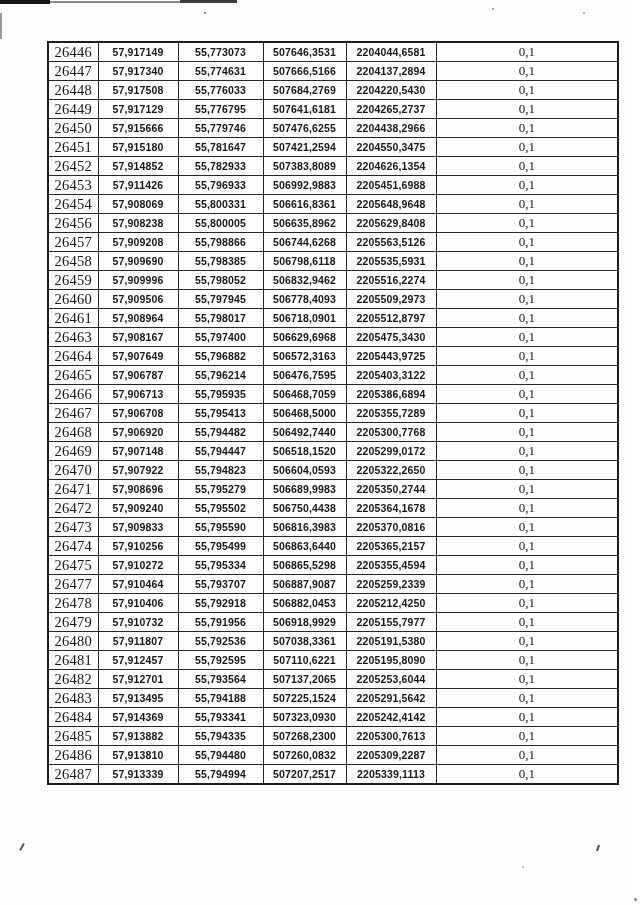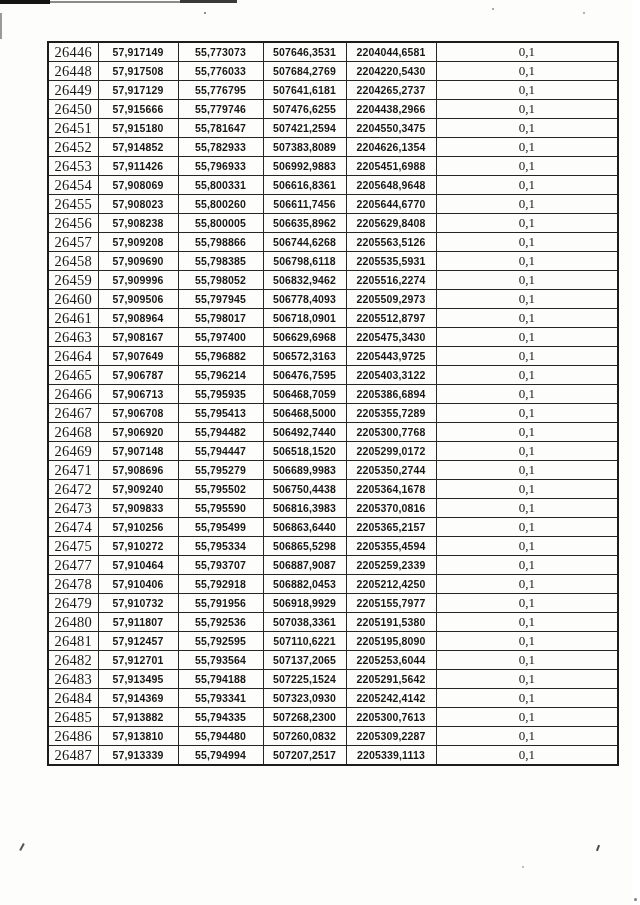--- a/index.html
+++ b/index.html
@@ -104,20 +104,28 @@
     <tbody id="table-body">
     <tr>
       <td class="cell-id">26446</td>
       <td class="cell-num">57,917149</td>
       <td class="cell-num">55,773073</td>
       <td class="cell-num">507646,3531</td>
       <td class="cell-num">2204044,6581</td>
       <td class="cell-tol">0,1</td>
     </tr>
 
+    <tr>
+      <td class="cell-id">26447</td>
+      <td class="cell-num">57,917340</td>
+      <td class="cell-num">55,774631</td>
+      <td class="cell-num">507666,5166</td>
+      <td class="cell-num">2204137,2894</td>
+      <td class="cell-tol">0,1</td>
+    </tr>
 
     <tr>
       <td class="cell-id">26448</td>
       <td class="cell-num">57,917508</td>
       <td class="cell-num">55,776033</td>
       <td class="cell-num">507684,2769</td>
       <td class="cell-num">2204220,5430</td>
       <td class="cell-tol">0,1</td>
     </tr>
 
@@ -168,28 +176,20 @@
 
     <tr>
       <td class="cell-id">26454</td>
       <td class="cell-num">57,908069</td>
       <td class="cell-num">55,800331</td>
       <td class="cell-num">506616,8361</td>
       <td class="cell-num">2205648,9648</td>
       <td class="cell-tol">0,1</td>
     </tr>
 
-    <tr>
-      <td class="cell-id">26455</td>
-      <td class="cell-num">57,908023</td>
-      <td class="cell-num">55,800260</td>
-      <td class="cell-num">506611,7456</td>
-      <td class="cell-num">2205644,6770</td>
-      <td class="cell-tol">0,1</td>
-    </tr>
 
     <tr>
       <td class="cell-id">26456</td>
       <td class="cell-num">57,908238</td>
       <td class="cell-num">55,800005</td>
       <td class="cell-num">506635,8962</td>
       <td class="cell-num">2205629,8408</td>
       <td class="cell-tol">0,1</td>
     </tr>
 
@@ -295,20 +295,28 @@
 
     <tr>
       <td class="cell-id">26469</td>
       <td class="cell-num">57,907148</td>
       <td class="cell-num">55,794447</td>
       <td class="cell-num">506518,1520</td>
       <td class="cell-num">2205299,0172</td>
       <td class="cell-tol">0,1</td>
     </tr>
 
+    <tr>
+      <td class="cell-id">26470</td>
+      <td class="cell-num">57,907922</td>
+      <td class="cell-num">55,794823</td>
+      <td class="cell-num">506604,0593</td>
+      <td class="cell-num">2205322,2650</td>
+      <td class="cell-tol">0,1</td>
+    </tr>
 
     <tr>
       <td class="cell-id">26471</td>
       <td class="cell-num">57,908696</td>
       <td class="cell-num">55,795279</td>
       <td class="cell-num">506689,9983</td>
       <td class="cell-num">2205350,2744</td>
       <td class="cell-tol">0,1</td>
     </tr>
 

